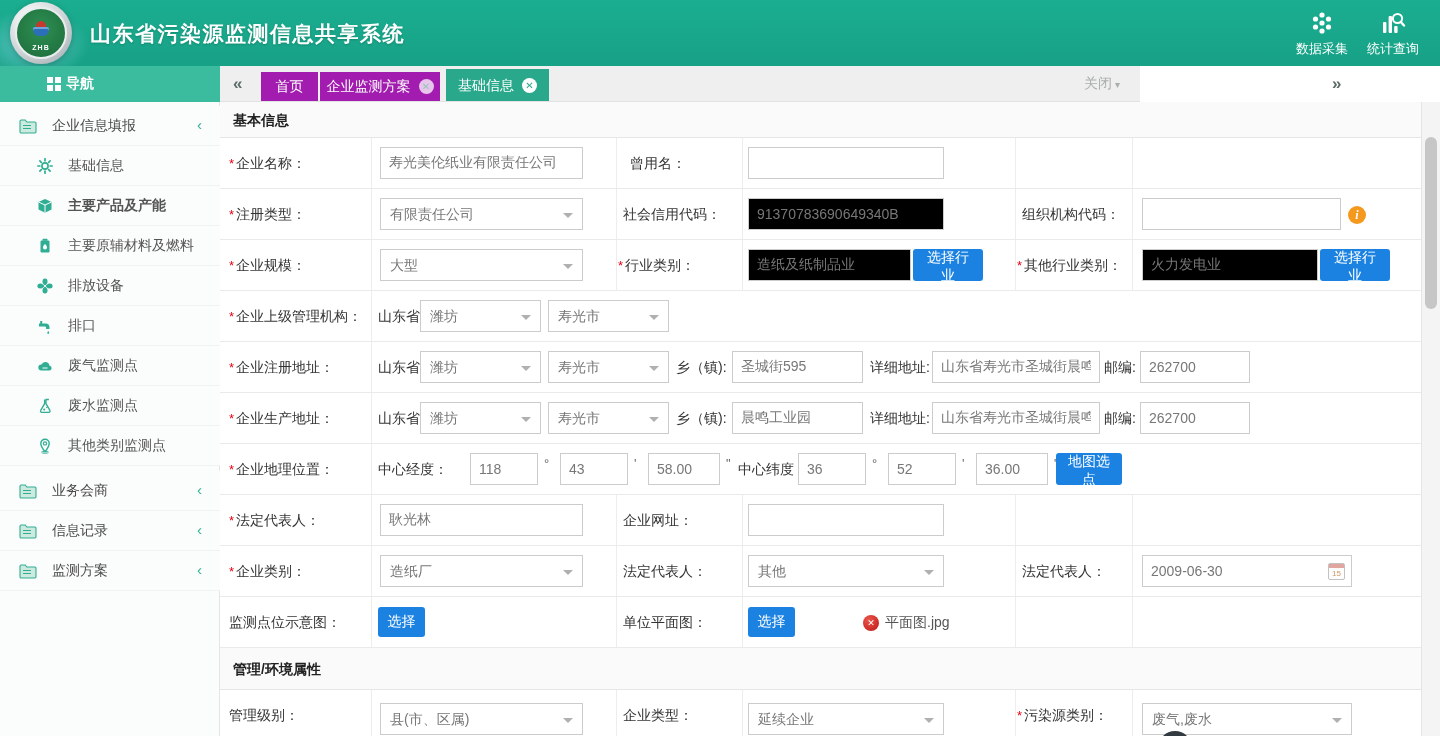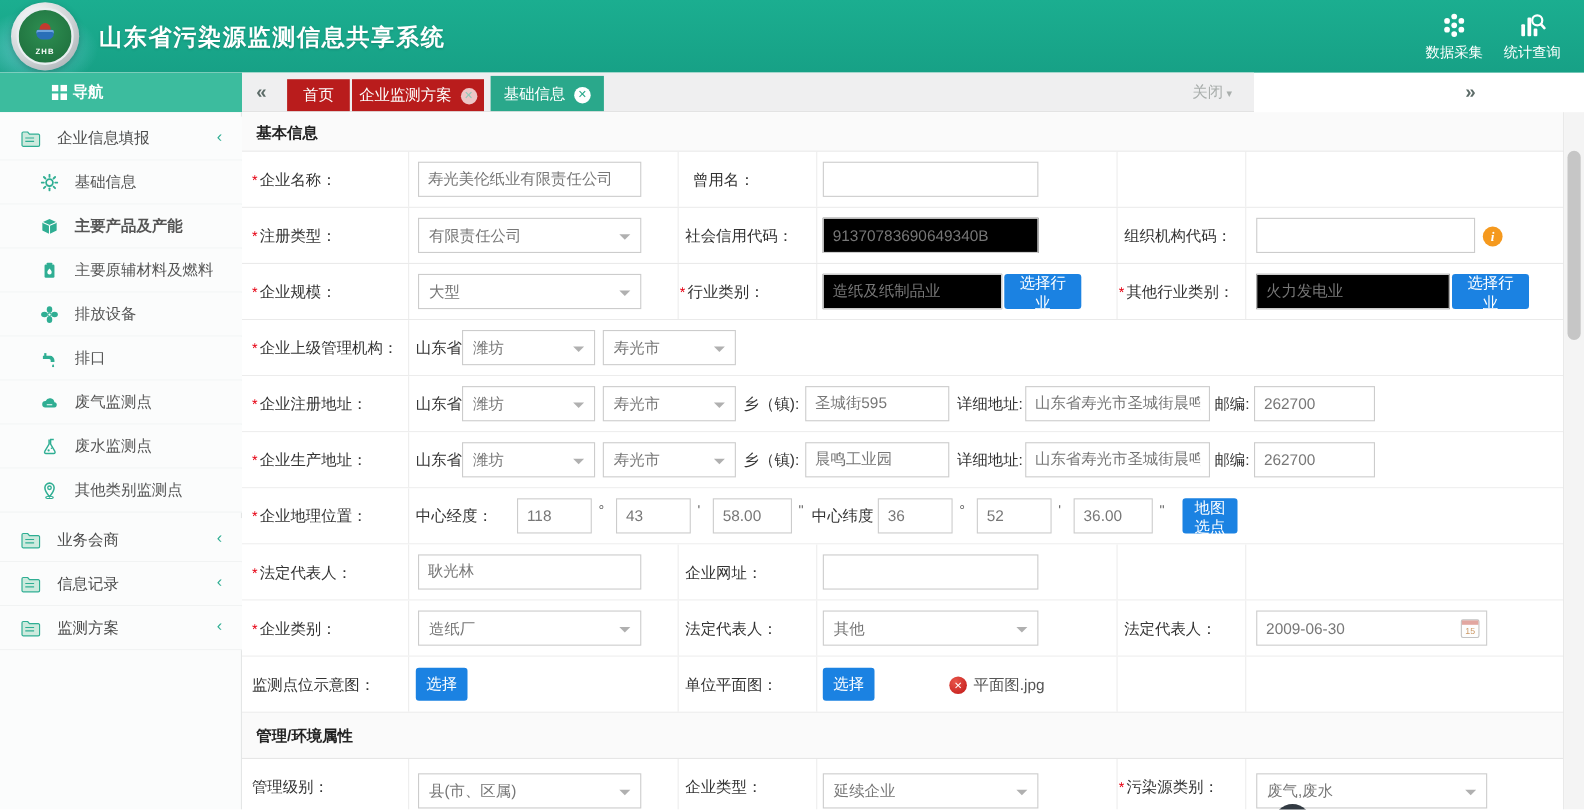--- a/index.html
+++ b/index.html
@@ -30,21 +30,21 @@
   .hact svg { display:block; margin:0 auto 3px; }
   .hact .hact-label { font-size:13px; color:#fff; white-space:nowrap; }
 
   
   .navstrip { position:absolute; left:0; top:66px; width:1140px; height:36px; background:#efeff0;
     border-bottom:1px solid #e2e2e2; }
   .nav-left { position:absolute; left:0; top:0; width:220px; height:36px; background:#3cbc9e; color:#fff; }
   .nav-left svg { position:absolute; left:47px; top:11px; }
   .nav-left .nav-label { position:absolute; left:66px; top:9px; font-size:14px; font-weight:bold; }
   .tab-arrow { position:absolute; top:8px; font-size:17px; font-weight:bold; color:#5c6b68; cursor:pointer; line-height:20px; }
-  .tab { position:absolute; bottom:0; height:29px; background:#b91c1c; color:#fdfffe; font-size:14px;
+  .tab { position:absolute; bottom:0; height:29px; background:#a21caf; color:#fdfffe; font-size:14px;
     text-align:center; line-height:29px; cursor:pointer; white-space:nowrap; }
   .tab.active { height:32px; line-height:32px; background:#2aa88b; color:#fff; }
   .tclose { display:inline-block; width:15px; height:15px; border-radius:50%; background:rgba(255,255,255,.75);
     color:#8ec9b8; font-size:10px; line-height:15px; text-align:center; margin-left:8px; vertical-align:1px;
     font-weight:bold; cursor:pointer; }
   .tab.active .tclose { background:#fff; color:#2aa88b; }
   .close-menu { position:absolute; right:20px; top:9px; color:#a9aeac; font-size:14px; cursor:pointer; }
   .close-menu .caret { font-size:10px; color:#a9aeac; margin-left:3px; }
 
   
@@ -423,21 +423,21 @@
       <span class="sym" style="left:414px;">'</span>
       <input class="ipt" style="left: 428px; width: 72px;" value="58.00">
       <span class="sym" style="left:506px;">"</span>
       <span class="inline-t" style="left:518px;">中心纬度</span>
       <input class="ipt" style="left: 578px; width: 68px;" value="36">
       <span class="sym" style="left:652px;">°</span>
       <input class="ipt" style="left: 668px; width: 68px;" value="52">
       <span class="sym" style="left:742px;">'</span>
       <input class="ipt" style="left: 756px; width: 72px;" value="36.00">
       <span class="sym" style="left:834px;">"</span>
-      <button class="btn-blue" style="left:855px;width:50px;">地图选点</button>
+      <button class="btn-blue" style="left:836px;width:66px;">地图选点</button>
     </div>
 
     <div class="row" style="top:393px;">
       <i class="vl" style="left:151px;"></i>
         <i class="vl" style="left:396px;"></i>
         <i class="vl" style="left:522px;"></i>
         <i class="vl" style="left:795px;"></i>
         <i class="vl" style="left:912px;"></i>
       <span class="lbl" style="left:9px;"><span class="req">*</span><span>法定代表人：</span></span>
       <input class="ipt" style="left: 160px; width: 203px;" value="耿光林">

